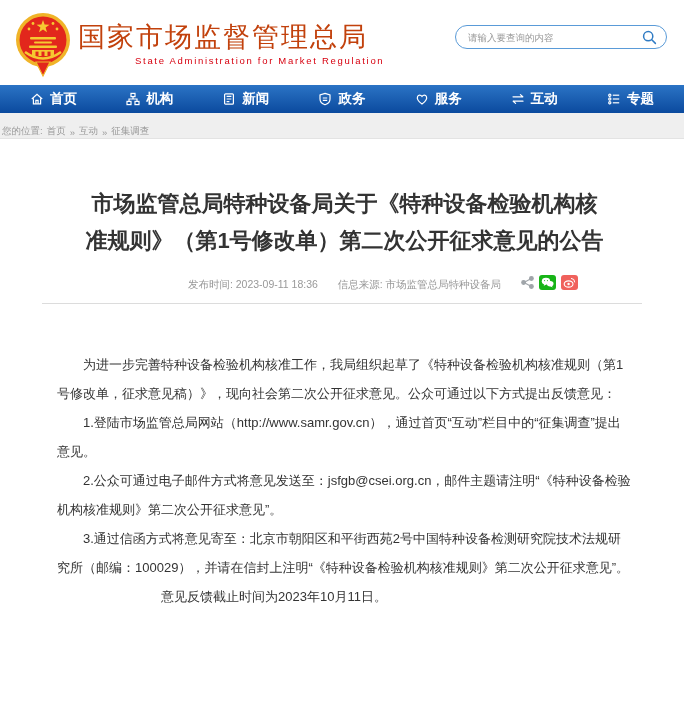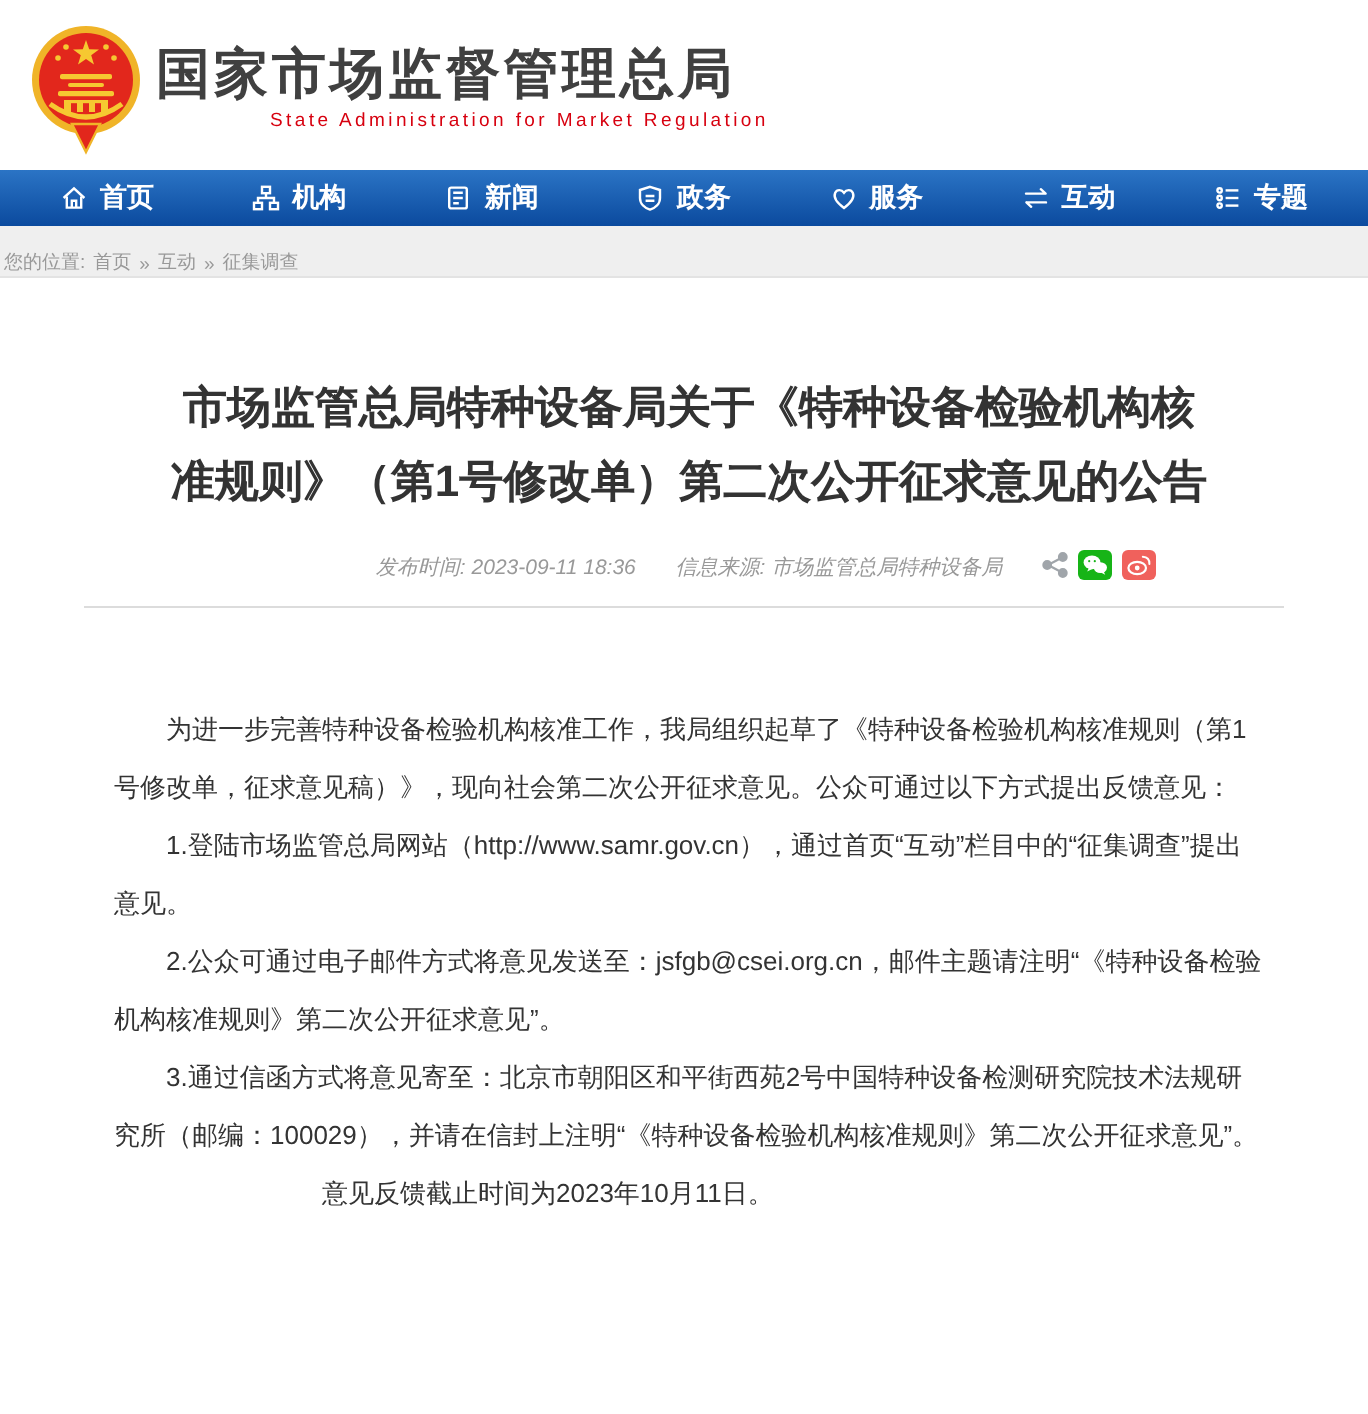--- a/index.html
+++ b/index.html
@@ -7,21 +7,21 @@
   body {
     font-family: "Liberation Sans", "DejaVu Sans", sans-serif;
     background:#fff; color:#333; overflow:hidden; position:relative;
   }
 
   
   .header { height:85px; position:relative; background:#fff; }
   .logo { position:absolute; left:14px; top:10px; width:58px; height:68px; }
   .site-title {
     position:absolute; left:78px; top:19px;
-    color:#404040; font-size:27px; font-weight:bold; letter-spacing:2px;
+    color:#c2410c; font-size:27px; font-weight:normal; letter-spacing:2px;
     white-space:nowrap;
   }
   .site-sub {
     position:absolute; left:96px; top:55px;
     color:#d7000f; font-size:9.5px; font-weight:400; letter-spacing:1.7px;
     white-space:nowrap;
     margin-left:39px;
   }
   .search {
     position:absolute; right:17px; top:25px; width:212px; height:24px;
@@ -57,21 +57,21 @@
   .breadcrumb a { color:#999; text-decoration:none; cursor:pointer; }
 
   
   .content { padding:0 52px 0 57px; background:#fff; }
   .article-title {
     margin:46px 28px 0 28px; text-align:center;
     font-size:22px; font-weight:600; color:#333; line-height:37px;
   }
   .meta-row {
     margin-top:15px; position:relative; text-align:center;
-    font-size:10.5px; color:#999; height:20px; line-height:20px;font-style:italic;
+    font-size:10.5px; color:#999; height:20px; line-height:20px;
   }
   .meta-row .sep { display:inline-block; width:14px; }
   .share {
     position:absolute; right:54px; top:1px; display:flex; gap:5px; align-items:center;
   }
   .share-tile {
     width:17px; height:15px; border-radius:3px; display:flex;
     align-items:center; justify-content:center; cursor:pointer;
   }
   .share-tile.wechat { background:#17b417; }
@@ -103,20 +103,29 @@
     <rect x="15" y="35.5" width="28" height="2.6" rx="1" fill="#f6c831"></rect>
     <rect x="18" y="40" width="22" height="6" fill="#f6c831"></rect>
     <rect x="21.5" y="41.6" width="3" height="4.4" fill="#e2271c"></rect>
     <rect x="27.5" y="41.6" width="3" height="4.4" fill="#e2271c"></rect>
     <rect x="33.5" y="41.6" width="3" height="4.4" fill="#e2271c"></rect>
     <path d="M11 42 Q29 55 47 42" stroke="#f6c831" stroke-width="2.6" fill="none"></path>
   </svg>
   <div class="site-title">国家市场监督管理总局</div>
   <div class="site-sub">State Administration for Market Regulation</div>
 
+  <div class="search">
+    <input type="text" placeholder="请输入要查询的内容" style="">
+    <span class="search-btn">
+      <svg viewBox="0 0 15 15">
+          <circle cx="6.2" cy="6.2" r="4.6" fill="none" stroke="#2f7bc4" stroke-width="1.5"></circle>
+          <line x1="9.8" y1="9.8" x2="13.4" y2="13.4" stroke="#2f7bc4" stroke-width="1.5" stroke-linecap="round"></line>
+        </svg>
+    </span>
+  </div>
 </div>
 
 <div class="nav">
   <a class="nav-item">
     <svg width="14" height="14" viewBox="0 0 14 14" fill="none" stroke="#fff" stroke-width="1.2">
         <path d="M1.8 7 L7 2.2 L12.2 7"></path>
         <path d="M3.4 6.3 V11.8 H10.6 V6.3"></path>
         <path d="M5.9 11.8 V8.4 H8.1 V11.8"></path>
       </svg>
     <span>首页</span>

